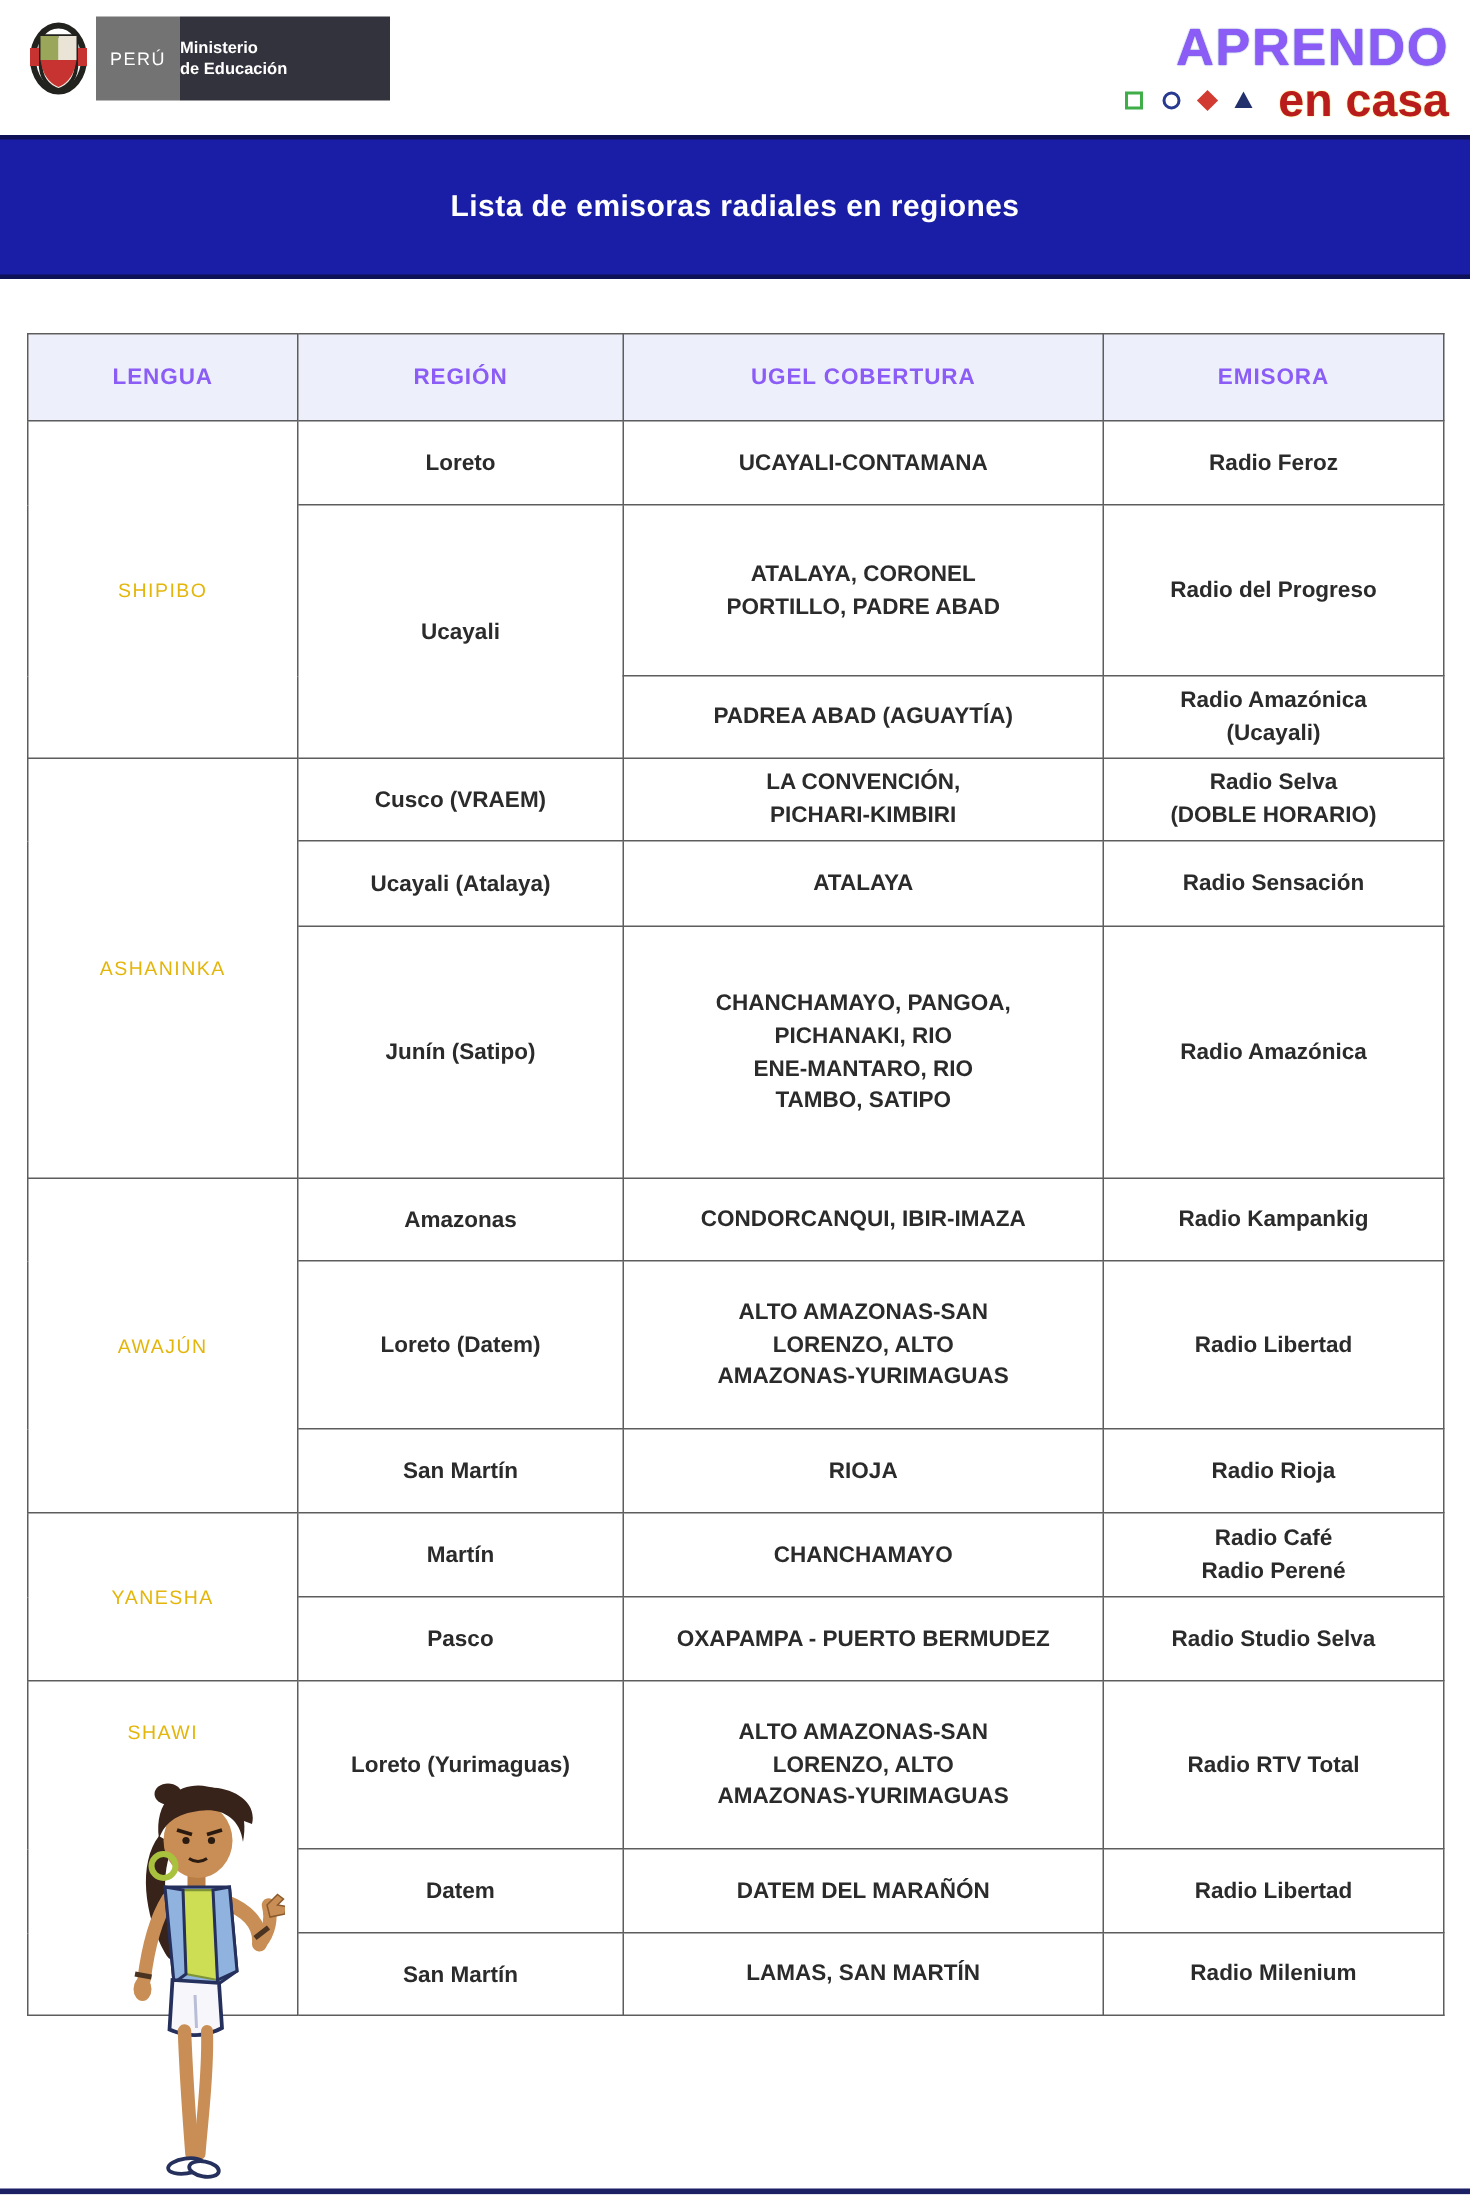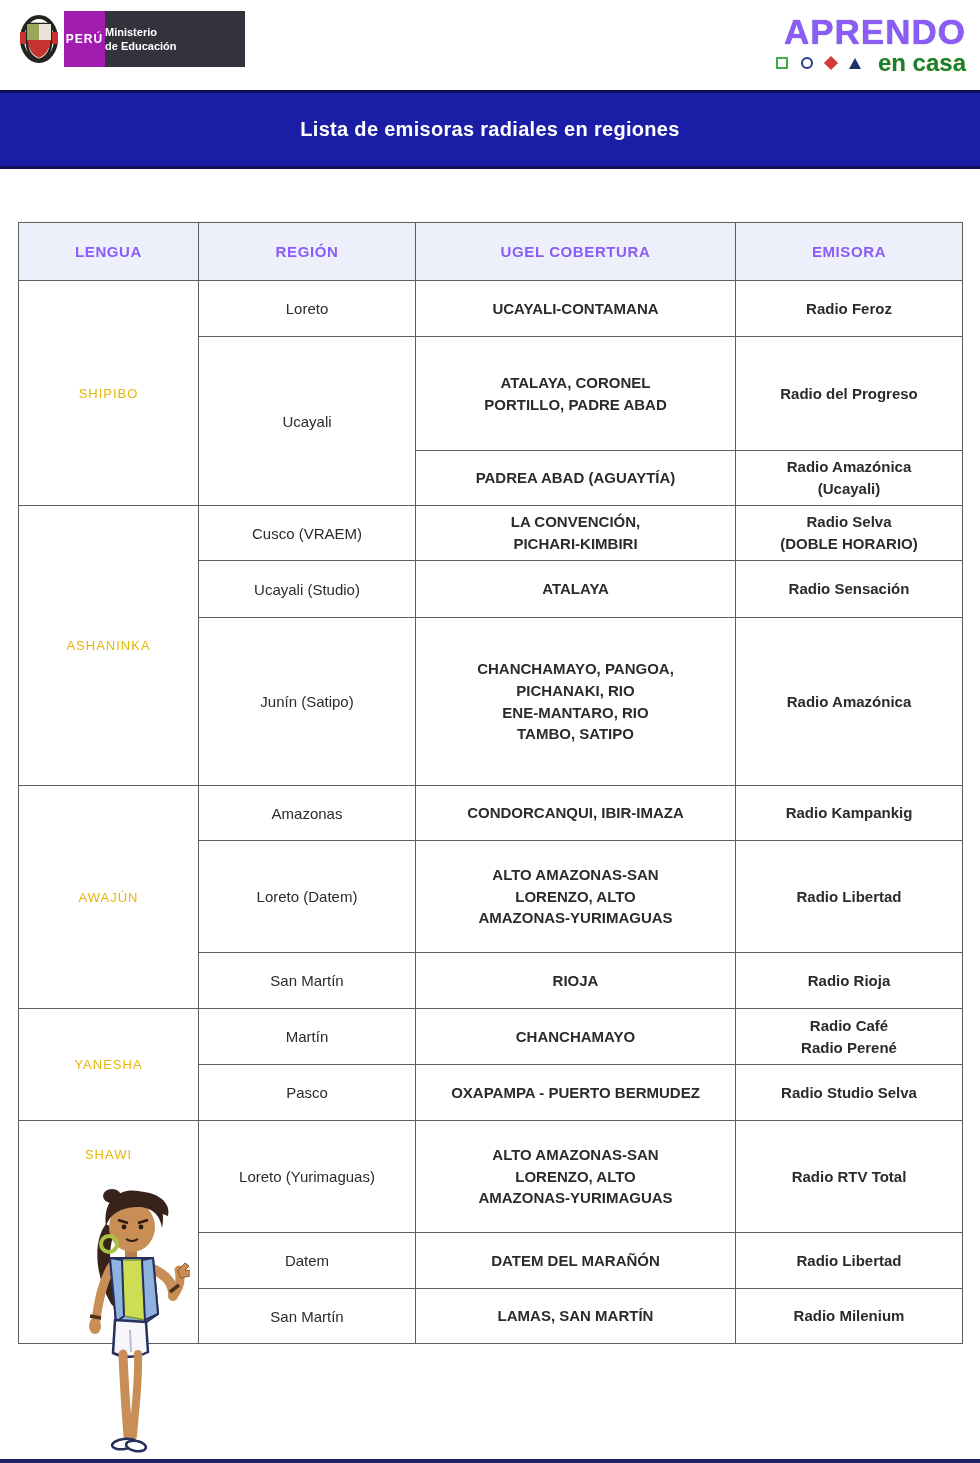--- a/index.html
+++ b/index.html
@@ -5,61 +5,61 @@
   html,body{margin:0;padding:0;background:#fff;}
   .page{
     position:relative;width:980px;height:1463px;margin:0 auto;
     background:#fff;overflow:hidden;
     font-family:"Liberation Sans",sans-serif;
   }
   
   .minedu{position:absolute;left:18px;top:11px;height:56px;display:flex;align-items:stretch;}
   .coat{width:42px;height:56px;display:flex;align-items:center;justify-content:center;}
   .peru-box{
-    width:41px;background:#a21caf;color:#fff;display:flex;align-items:center;justify-content:center;
-    font-weight:bold;font-size:12px;letter-spacing:1px;margin-left:4px;
+    width:56px;background:#737373;color:#fff;display:flex;align-items:center;justify-content:center;
+    font-weight:normal;font-size:12px;letter-spacing:1px;margin-left:4px;
   }
   .ministry-box{
     width:140px;background:#33333d;color:#fff;display:flex;align-items:center;
     font-size:11px;line-height:1.3;white-space:pre-line;font-weight:bold;
   }
   
   .aprendo{position:absolute;right:14px;top:14px;text-align:right;}
   .aprendo-title{
     color:#8b5cf6;font-weight:bold;font-size:35px;letter-spacing:1px;line-height:1;
     text-shadow:0 0 1px #2733b3;
   }
   .aprendo-sub{display:flex;align-items:center;justify-content:flex-end;margin-top:2px;gap:13px;}
   .shape{display:inline-block;width:10px;height:10px;}
   .sq{border:2.5px solid #3fae49;width:8px;height:8px;}
   .ci{border:2.5px solid #273a8f;border-radius:50%;width:8px;height:8px;}
   .di{background:#d23b31;transform:rotate(45deg);}
   .tr{width:0;height:0;border-left:6px solid transparent;border-right:6px solid transparent;border-bottom:11px solid #22306b;background:none;}
-  .encasa{color:#15803d;font-weight:bold;font-size:24px;line-height:1;margin-left:4px;text-shadow:0 0 1px #f2c51d;}
+  .encasa{color:#b91c1c;font-weight:bold;font-size:31px;line-height:1;margin-left:4px;text-shadow:0 0 1px #f2c51d;}
   
   .banner{
-    position:absolute;left:0;top:90px;width:100%;height:79px;background:#1a1da5;
+    position:absolute;left:0;top:90px;width:100%;height:96px;background:#1a1da5;
     border-top:3px solid #0e1058;border-bottom:3px solid #0e1058;box-sizing:border-box;
     display:flex;align-items:center;justify-content:center;
   }
   .banner-title{color:#fff;font-weight:bold;font-size:20px;letter-spacing:.3px;}
   
   table.emisoras{
     position:absolute;left:18px;top:222px;width:944px;border-collapse:collapse;table-layout:fixed;
   }
   table.emisoras th,table.emisoras td{
     border:1.5px solid #5d5d5d;text-align:center;vertical-align:middle;
     white-space:pre-line;padding:4px 8px;box-sizing:border-box;
   }
   th.hdr{
     height:58px;background:#edf0fa;color:#8b5cf6;font-size:15px;font-weight:bold;letter-spacing:.6px;
   }
   td.lengua{color:#e4b60b;font-weight:normal;font-size:13px;letter-spacing:1px;}
   td.lengua.top{vertical-align:top;padding-top:26px;}
-  td.region{color:#2b2b2b;font-weight:normal;font-size:15px;}
+  td.region{color:#2b2b2b;font-weight:bold;font-size:15px;}
   td.ugel{color:#2b2b2b;font-weight:bold;font-size:15px;line-height:1.45;}
   td.emisora{color:#2b2b2b;font-weight:bold;font-size:15px;line-height:1.45;}
   
   .mascot{position:absolute;left:40px;top:1182px;width:150px;height:278px;z-index:5;}
   .footer-line{position:absolute;left:0;bottom:0;width:100%;height:4px;background:#1b2164;}
 </style>
 </head>
 <body>
 
 <div class="page">
@@ -133,21 +133,21 @@
 
       <tr style="height:55px">
         <td class="lengua" rowspan="3">ASHANINKA</td>
         <td class="region">Cusco (VRAEM)</td>
         <td class="ugel">LA CONVENCIÓN,
 PICHARI-KIMBIRI</td>
         <td class="emisora">Radio Selva
 (DOBLE HORARIO)</td>
       </tr>
       <tr style="height:57px">
-        <td class="region">Ucayali (Studio)</td>
+        <td class="region">Ucayali (Atalaya)</td>
         <td class="ugel">ATALAYA</td>
         <td class="emisora">Radio Sensación</td>
       </tr>
       <tr style="height:168px">
         <td class="region">Junín (Satipo)</td>
         <td class="ugel">CHANCHAMAYO, PANGOA,
 PICHANAKI, RIO
 ENE-MANTARO, RIO
 TAMBO, SATIPO</td>
         <td class="emisora">Radio Amazónica</td>

